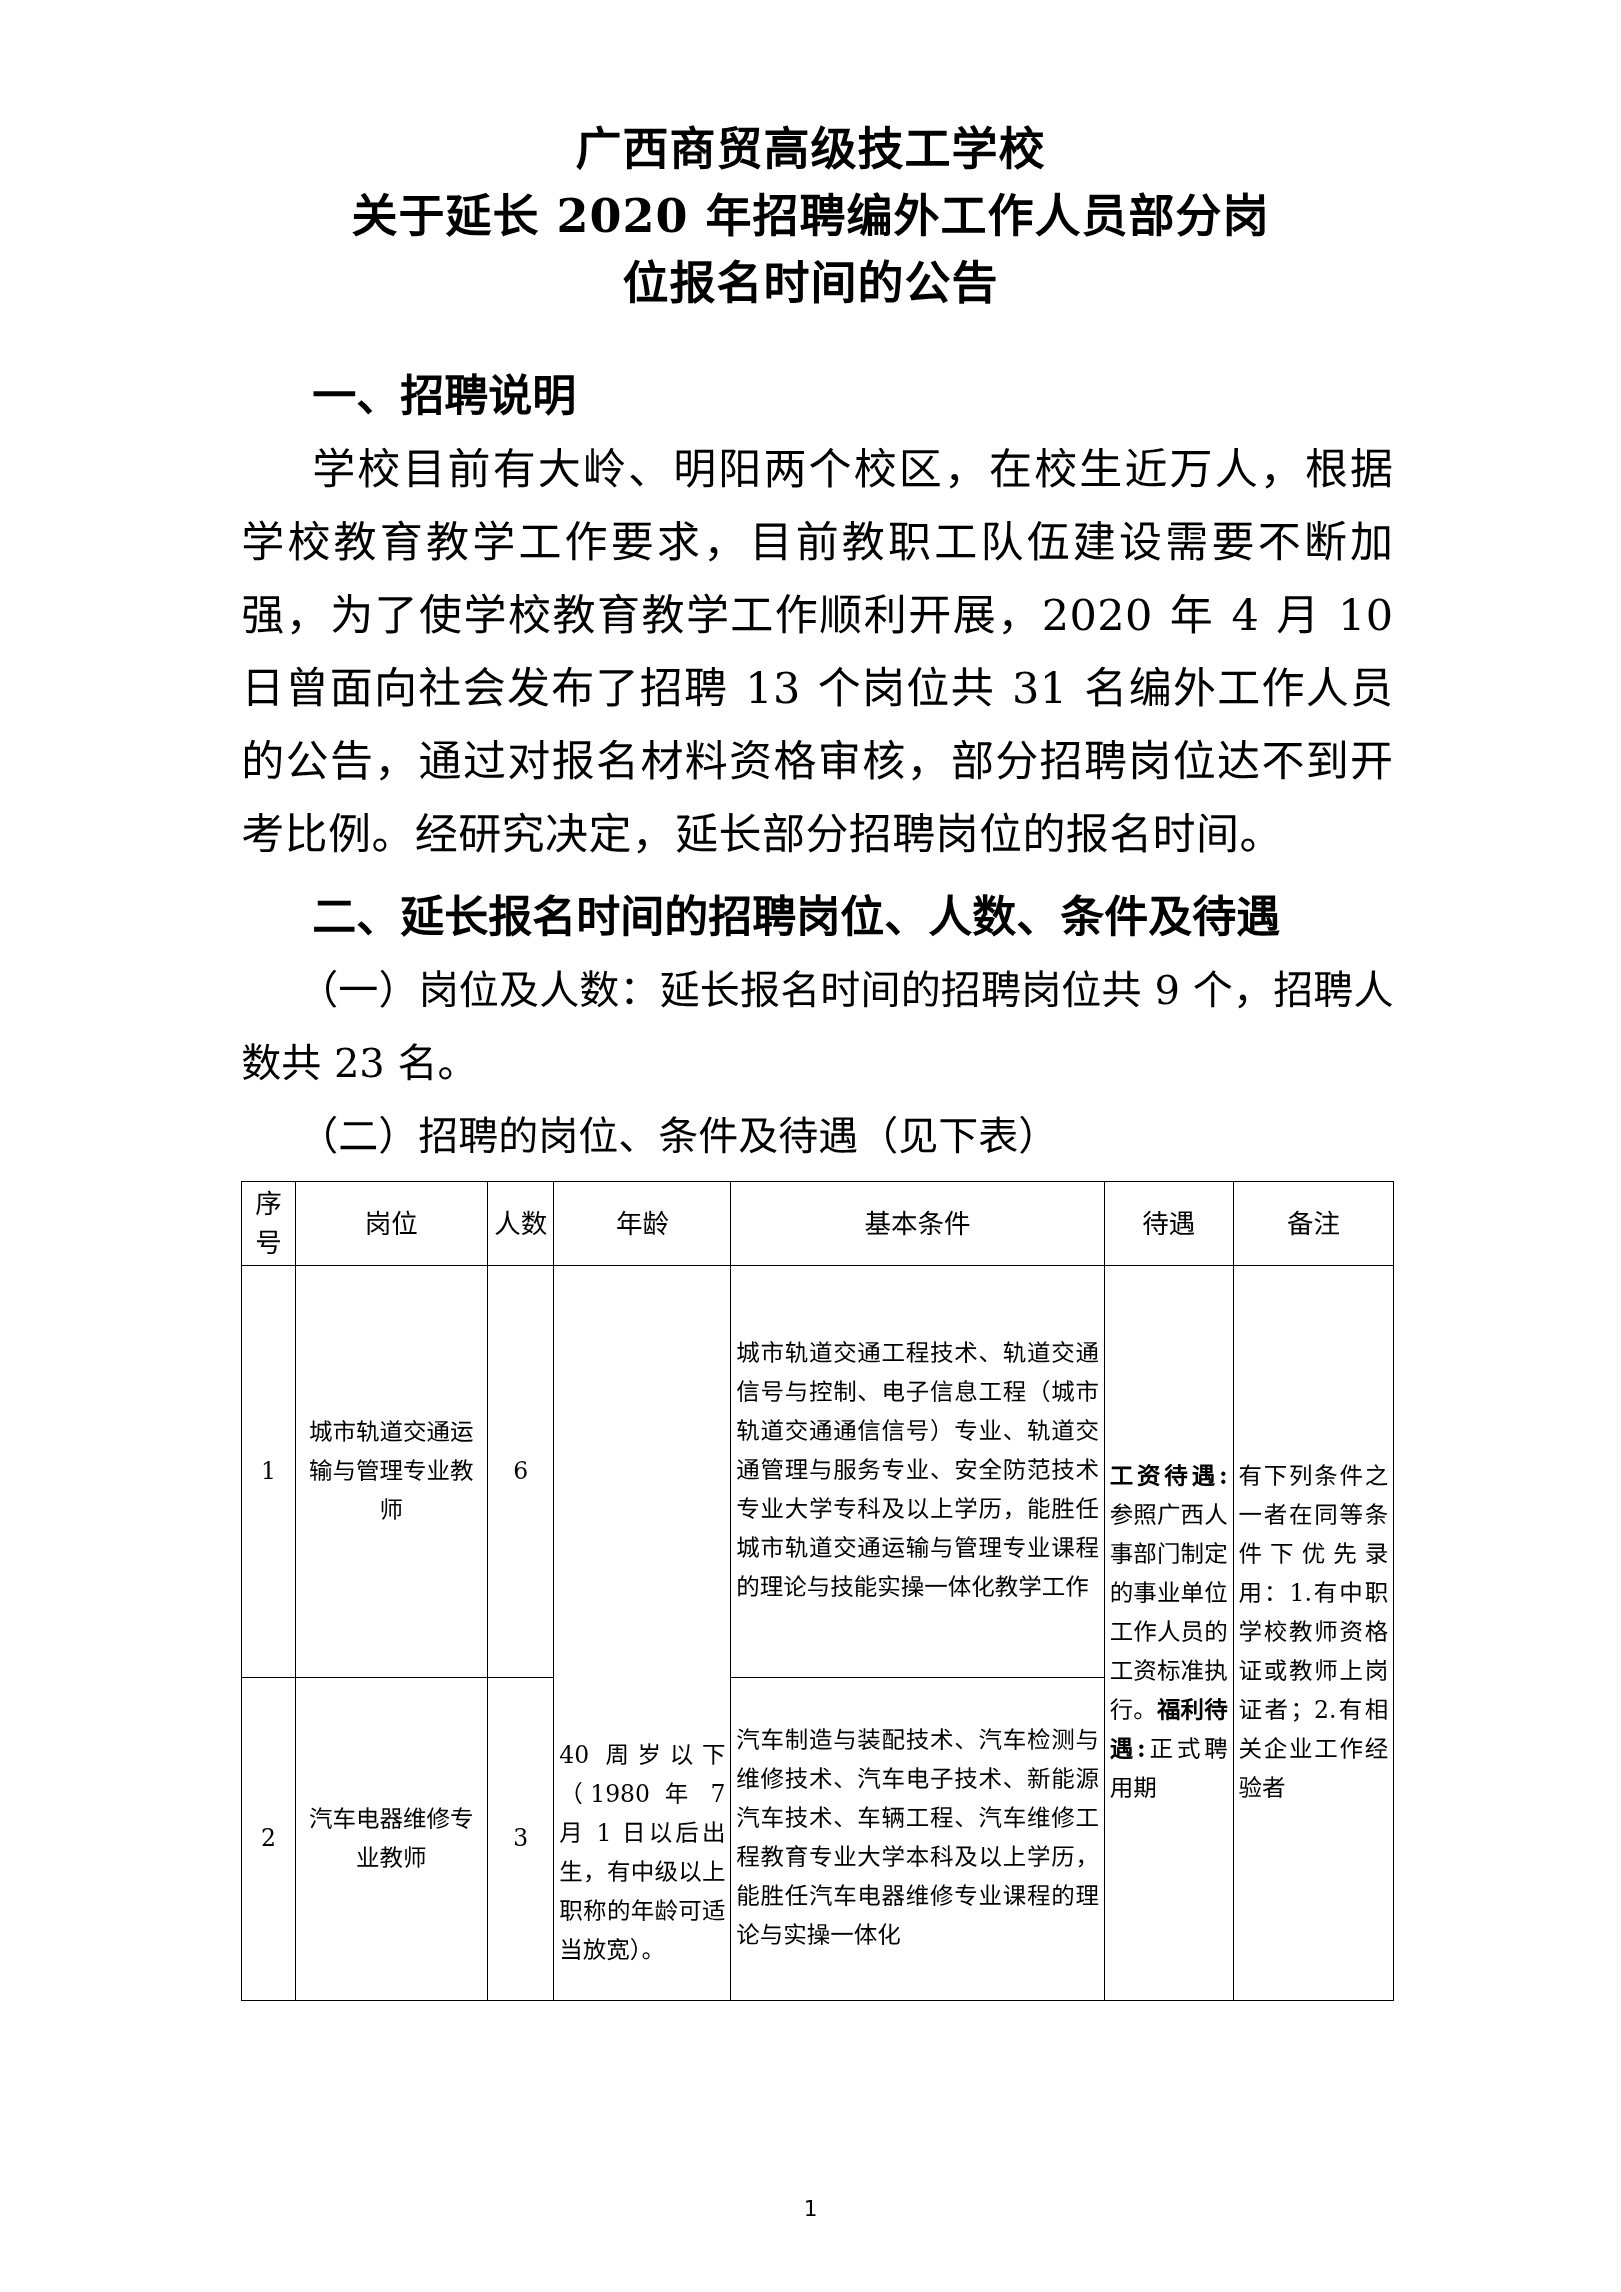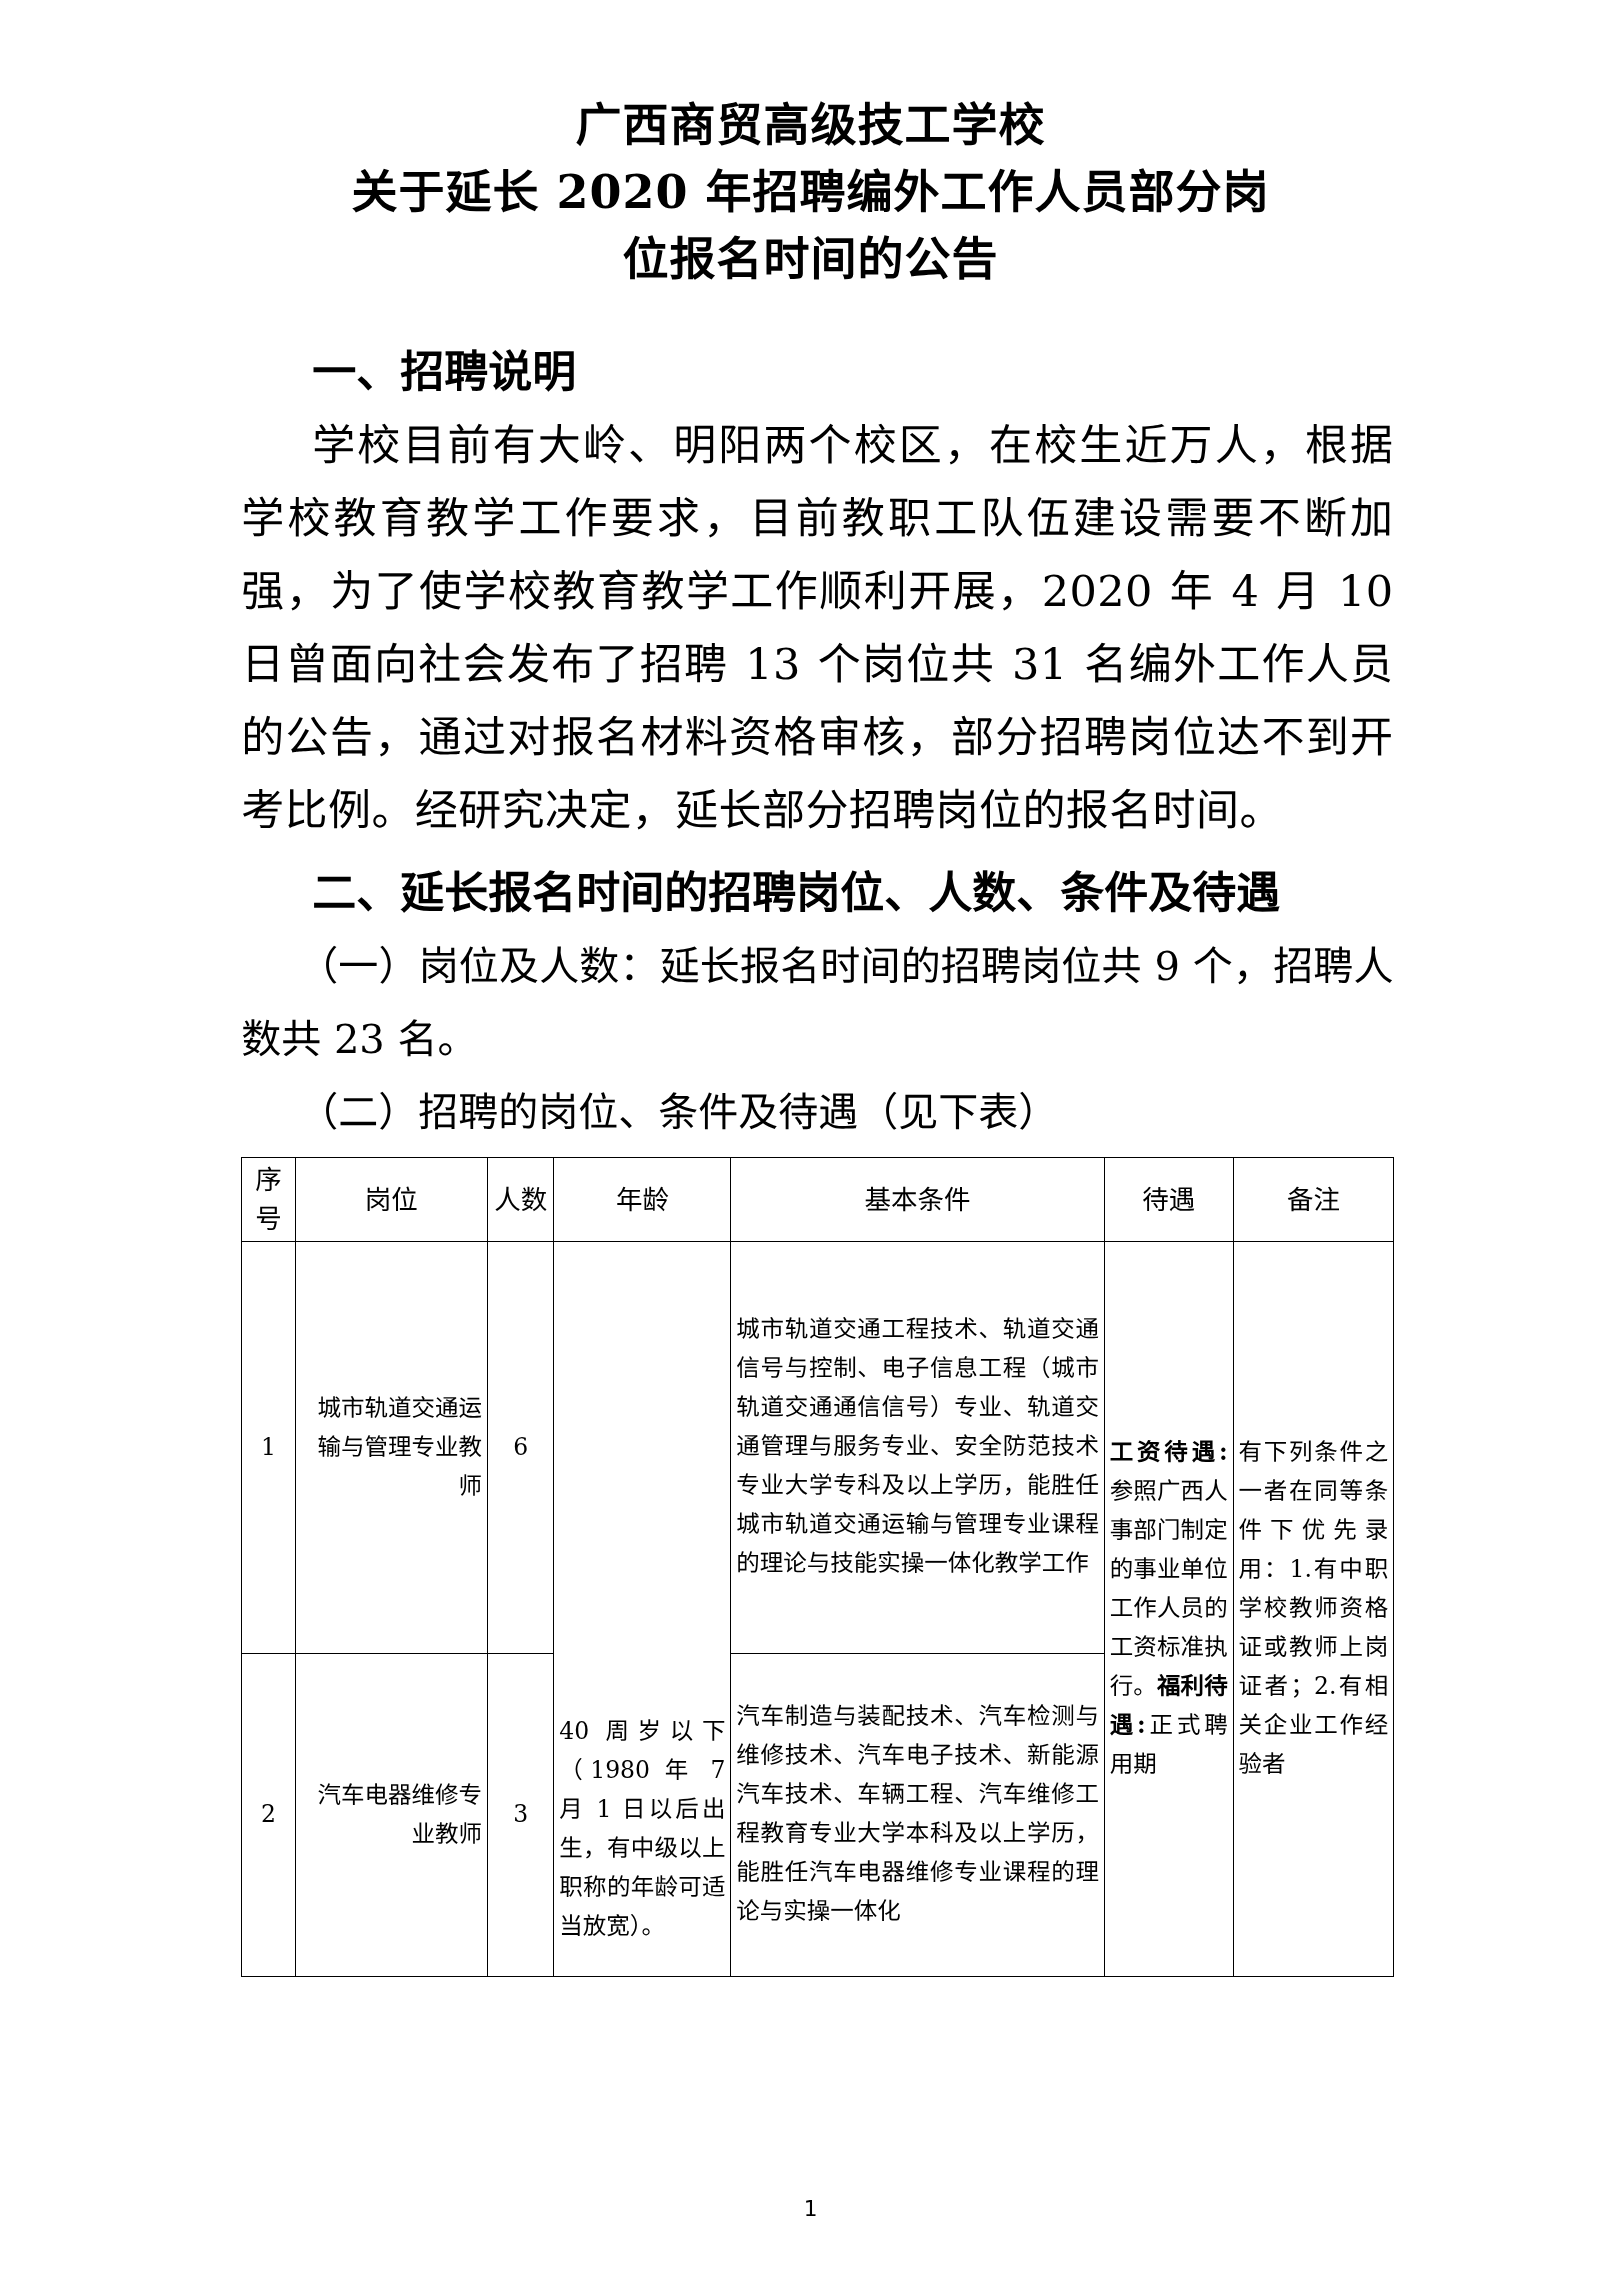--- a/index.html
+++ b/index.html
@@ -21,21 +21,21 @@
     width: 1621px;
     height: 2293px;
     background: #ffffff;
     box-sizing: border-box;
     padding: 0;
   }
 
   
   .title-block {
     margin: 0;
-    padding-top: 92px;
+    padding-top: 116px;
     text-align: center;
   }
   .title-line {
     font-family: "DejaVu Serif", "Liberation Serif", serif;
     font-weight: bold;
     font-size: 46px;
     line-height: 67px;
     letter-spacing: 1px;
     color: #000;
     white-space: nowrap;
@@ -123,21 +123,21 @@
   col.c-age     { width: 162px; }
   col.c-cond    { width: 342px; }
   col.c-pay     { width: 118px; }
   col.c-note    { width: 147px; }
 
   td.col-no, td.col-num {
     text-align: center;
     font-size: 26.5px;
   }
   td.col-post {
-    text-align: right;
+    text-align: center;
     font-size: 25.5px;
     line-height: 45px;
   }
   td.col-age {
     text-align: justify;
     text-justify: inter-ideograph;
     vertical-align: top;
     font-size: 24.5px;
     line-height: 47px;
     padding-top: 0;

